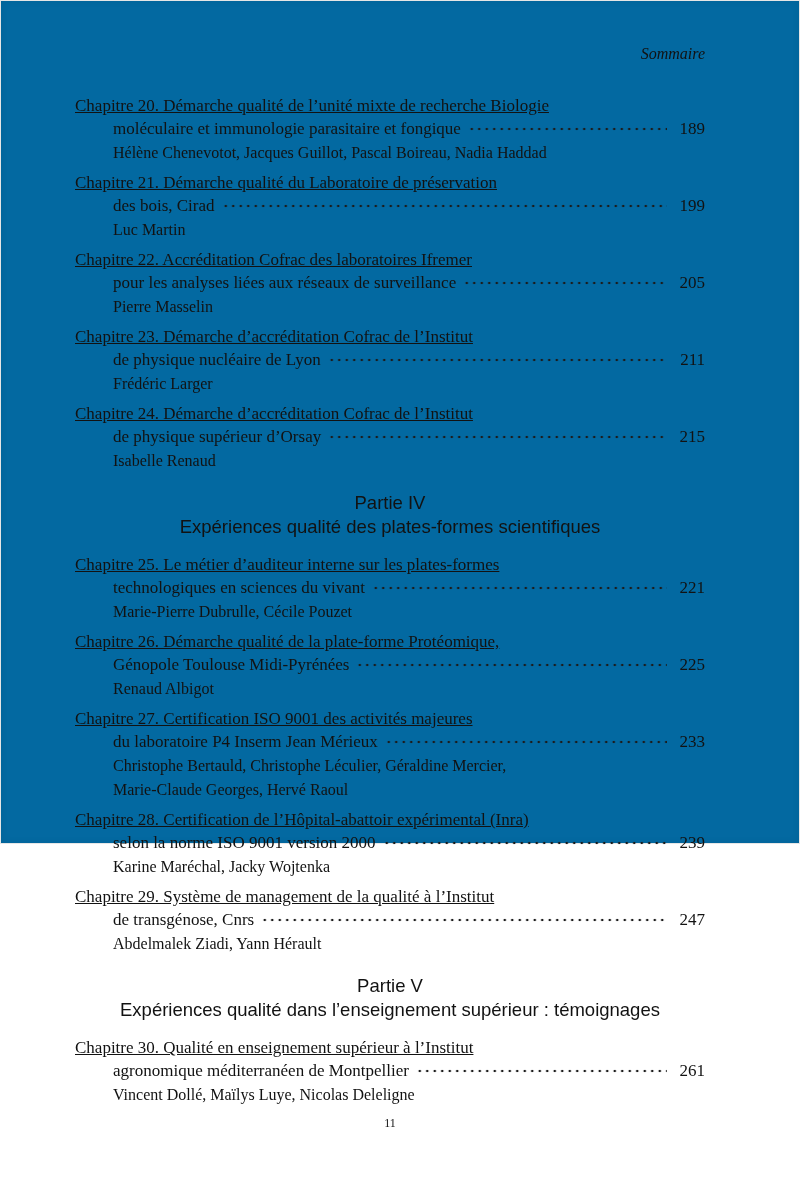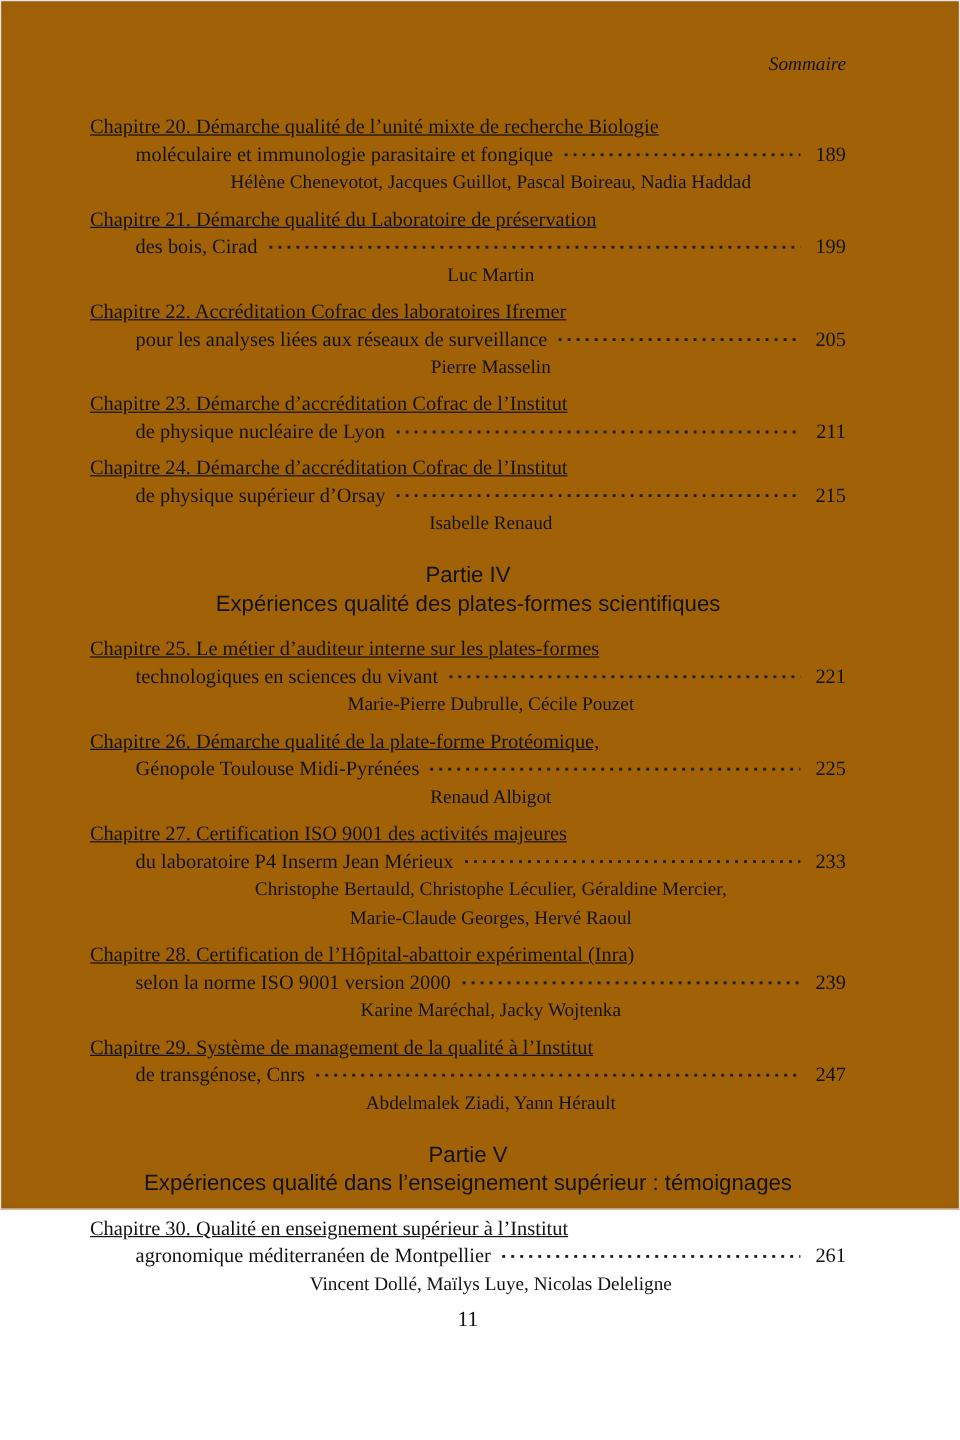--- a/index.html
+++ b/index.html
@@ -4,22 +4,22 @@
 <style>
   * { margin: 0; padding: 0; box-sizing: border-box; }
   html, body { background: #ffffff; }
   body {
     width: 800px; height: 1200px;
     font-family: "Liberation Serif", serif;
     color: #121212;
     overflow: hidden;
   }
   .page {
-    width: 800px; height: 1008px;
-    background: #a16207;
+    width: 800px; height: 844px;
+    background: #0369a1;
     box-shadow: inset 0 0 0 1px #e6e6e6, inset 0 0 10px rgba(0,0,0,0.07);
     display: flex; flex-direction: column;
     padding: 44px 95px 46px 75px;
   }
   .header {
     text-align: right;
     font-style: italic;
     font-size: 16px;
     line-height: 20px;
     margin-bottom: 30px;
@@ -44,34 +44,33 @@
     background-size: 7.5px 4px;
     background-repeat: repeat-x;
     background-position: left bottom;
   }
   .pg { min-width: 34px; text-align: right; white-space: nowrap; }
   .authors {
     padding-left: 38px;
     font-size: 16px; line-height: 22px;
     margin-top: 2px;
     white-space: nowrap;
-    text-align: center;
   }
   .part {
     text-align: center;
     font-family: "Liberation Sans", sans-serif;
     font-weight: normal;
     font-size: 18.5px;
     line-height: 24px;
     margin: 12px 0 14px 0;
   }
   .footer {
     margin-top: auto;
     text-align: center;
-    font-size: 18px;
+    font-size: 12px;
     line-height: 20px;
   }
 </style>
 </head>
 <body>
 
 <div class="page">
 
   <div class="header">
     <span>Sommaire</span>
@@ -107,20 +106,21 @@
     <div class="authors">Pierre Masselin</div>
   </div>
 
   <div class="entry">
     <div class="t1">Chapitre 23. Démarche d’accréditation Cofrac de l’Institut</div>
     <div class="t2row">
       <span class="t2">de physique nucléaire de Lyon</span>
       <span class="dots"></span>
       <span class="pg">211</span>
     </div>
+    <div class="authors">Frédéric Larger</div>
   </div>
 
   <div class="entry">
     <div class="t1">Chapitre 24. Démarche d’accréditation Cofrac de l’Institut</div>
     <div class="t2row">
       <span class="t2">de physique supérieur d’Orsay</span>
       <span class="dots"></span>
       <span class="pg">215</span>
     </div>
     <div class="authors">Isabelle Renaud</div>

